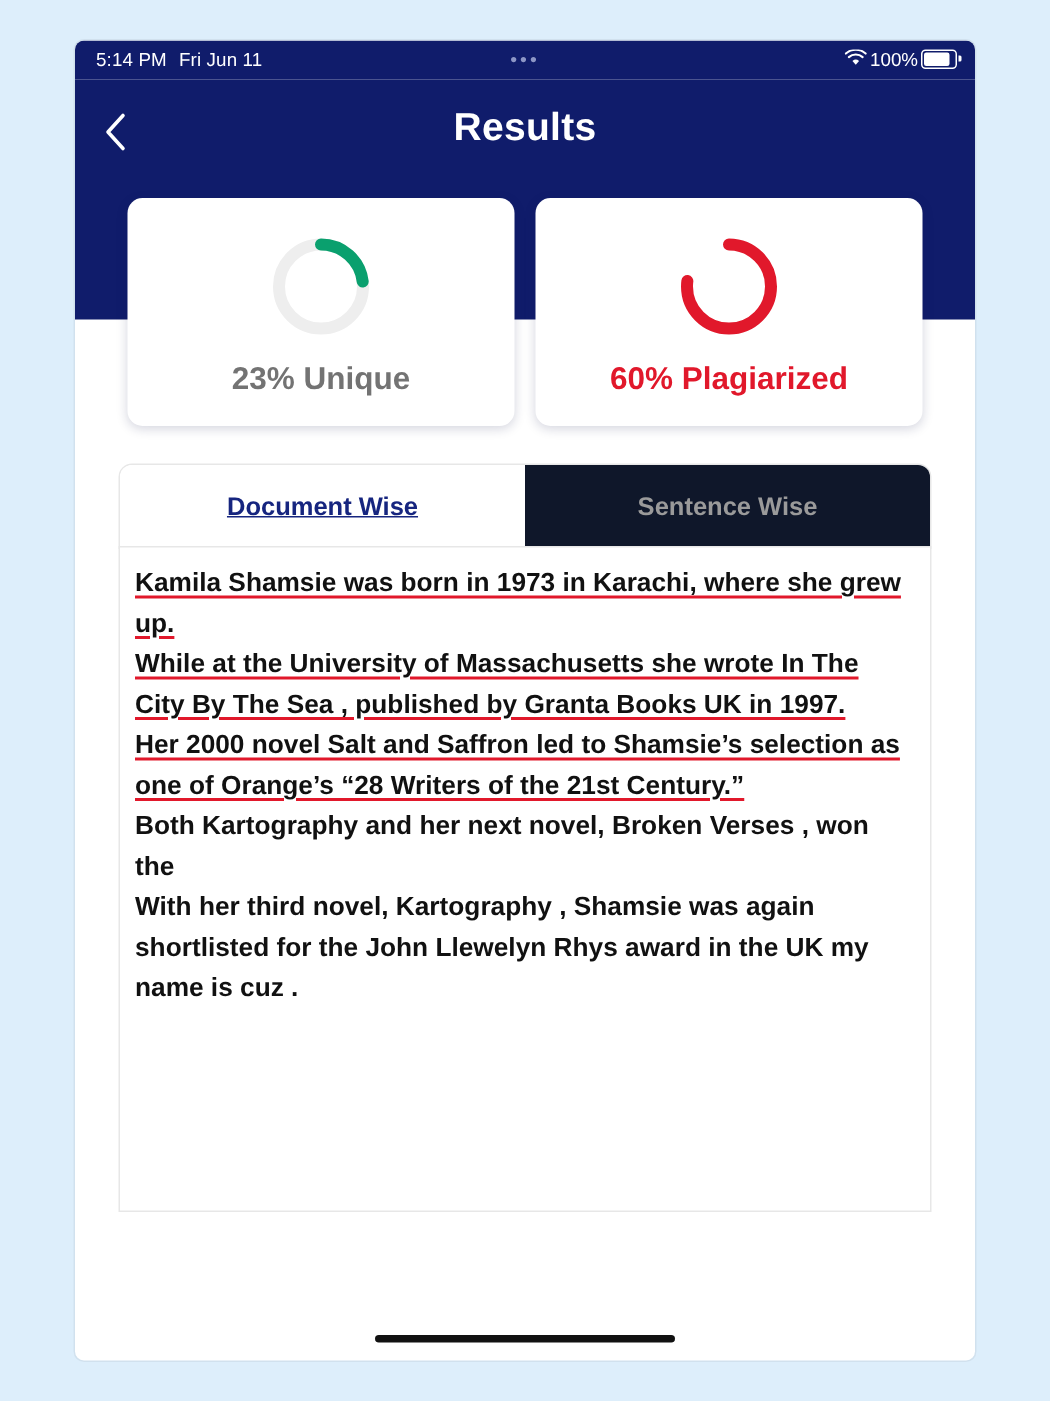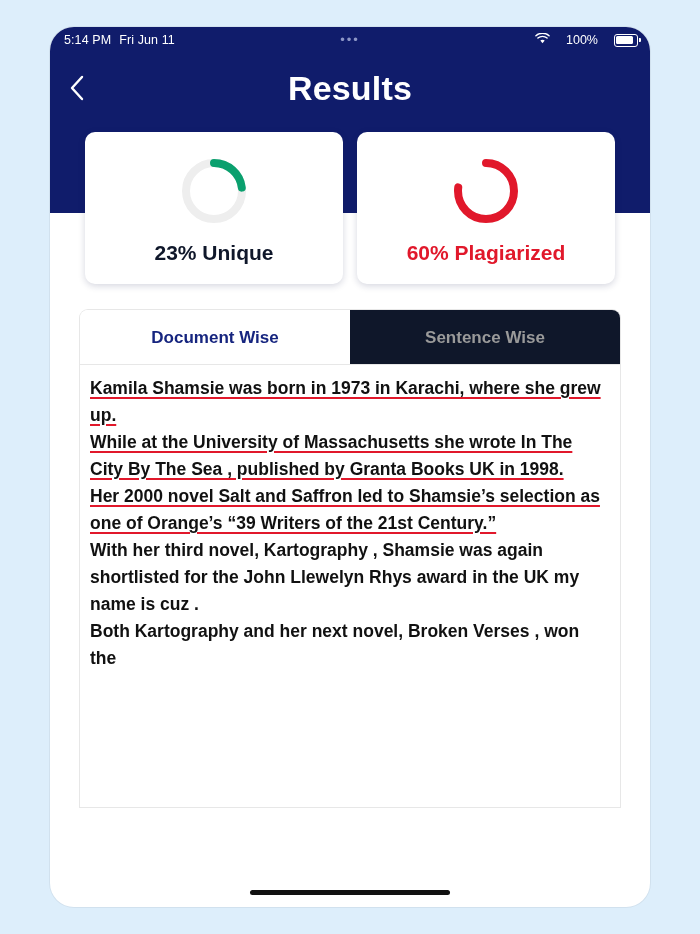--- a/index.html
+++ b/index.html
@@ -12,21 +12,21 @@
     overflow: hidden;
   }
 
   .device {
     position: absolute;
     left: 50px;
     top: 27px;
     width: 600px;
     height: 880px;
     background: #ffffff;
-    border-radius: 24px;
+    border-radius: 6px;
     overflow: hidden;
     box-shadow: 0 0 0 1px rgba(0,0,0,0.05);
   }
 
   
   .statusbar {
     position: absolute;
     left: 0; top: 0;
     width: 600px;
     height: 26px;
@@ -51,22 +51,21 @@
     transform: translateX(-50%);
     letter-spacing: 2px;
     font-size: 13px;
     line-height: 8px;
     color: #8d96c6;
   }
   .sb-right {
     position: absolute;
     right: 12px;
     display: flex;
-    align-items: center;
-    gap: 16px;
+    gap: 2px;
     font-size: 12.5px;
   }
   .wifi-ico { display: inline-block; }
   .batt {
     width: 22px;
     height: 11px;
     border: 1.4px solid #ffffff;
     border-radius: 3px;
     position: relative;
     display: inline-block;
@@ -98,21 +97,21 @@
     height: 160px;
     background: #101c6b;
     border-bottom-left-radius: 0;
   }
   .header-title {
     position: absolute;
     top: 16px;
     width: 100%;
     text-align: center;
     color: #ffffff;
-    font-size: 34px;
+    font-size: 26px;
     font-weight: bold;
     letter-spacing: 0.2px;
   }
   .back-btn {
     position: absolute;
     left: 10px;
     top: 18px;
     width: 34px;
     height: 34px;
     display: flex;
@@ -145,21 +144,21 @@
   .ring-wrap {
     width: 72px;
     height: 72px;
     margin-top: 4px;
     margin-bottom: 14px;
   }
   .card-label {
     font-size: 21px;
     font-weight: bold;
   }
-  .label-unique { color: #0f172a; }
+  .label-unique { color: #737373; }
   .label-plag { color: #e1182b; }
 
   
   .tabs {
     position: absolute;
     left: 30px;
     top: 283px;
     width: 540px;
     height: 55px;
     display: flex;
@@ -173,20 +172,21 @@
     display: flex;
     align-items: center;
     justify-content: center;
     font-size: 17px;
     font-weight: bold;
     cursor: pointer;
   }
   .tab.active {
     background: #ffffff;
     color: #16257f;
+    text-decoration: underline;
   }
   .tab.inactive {
     background: #0f172a;
     color: #9a9a9a;
   }
 
   
   .doc {
     position: absolute;
     left: 30px;
@@ -291,29 +291,29 @@
     <div class="tab active">Document Wise</div>
     <div class="tab inactive">Sentence Wise</div>
   </div>
 
   <div class="doc">
     <div class="doc-inner">
       <p class="para">
         <span class="seg plag">Kamila Shamsie was born in 1973 in Karachi, where she grew up.</span>
       </p>
       <p class="para">
-        <span class="seg plag">While at the University of Massachusetts she wrote In The City By The Sea , published by Granta Books UK in 1998.</span>
-      </p>
-      <p class="para">
-        <span class="seg plag">Her 2000 novel Salt and Saffron led to Shamsie’s selection as one of Orange’s “39 Writers of the 21st Century.”</span>
+        <span class="seg plag">While at the University of Massachusetts she wrote In The City By The Sea , published by Granta Books UK in 1997.</span>
+      </p>
+      <p class="para">
+        <span class="seg plag">Her 2000 novel Salt and Saffron led to Shamsie’s selection as one of Orange’s “28 Writers of the 21st Century.”</span>
+      </p>
+      <p class="para">
+        <span class="seg">Both Kartography and her next novel, Broken Verses , won the</span>
       </p>
       <p class="para">
         <span class="seg">With her third novel, Kartography , Shamsie was again shortlisted for the John Llewelyn Rhys award in the UK my name is cuz .</span>
       </p>
-      <p class="para">
-        <span class="seg">Both Kartography and her next novel, Broken Verses , won the</span>
-      </p>
     </div>
   </div>
 
   <div class="home-indicator"></div>
 
 </div>
 
 </body></html>

